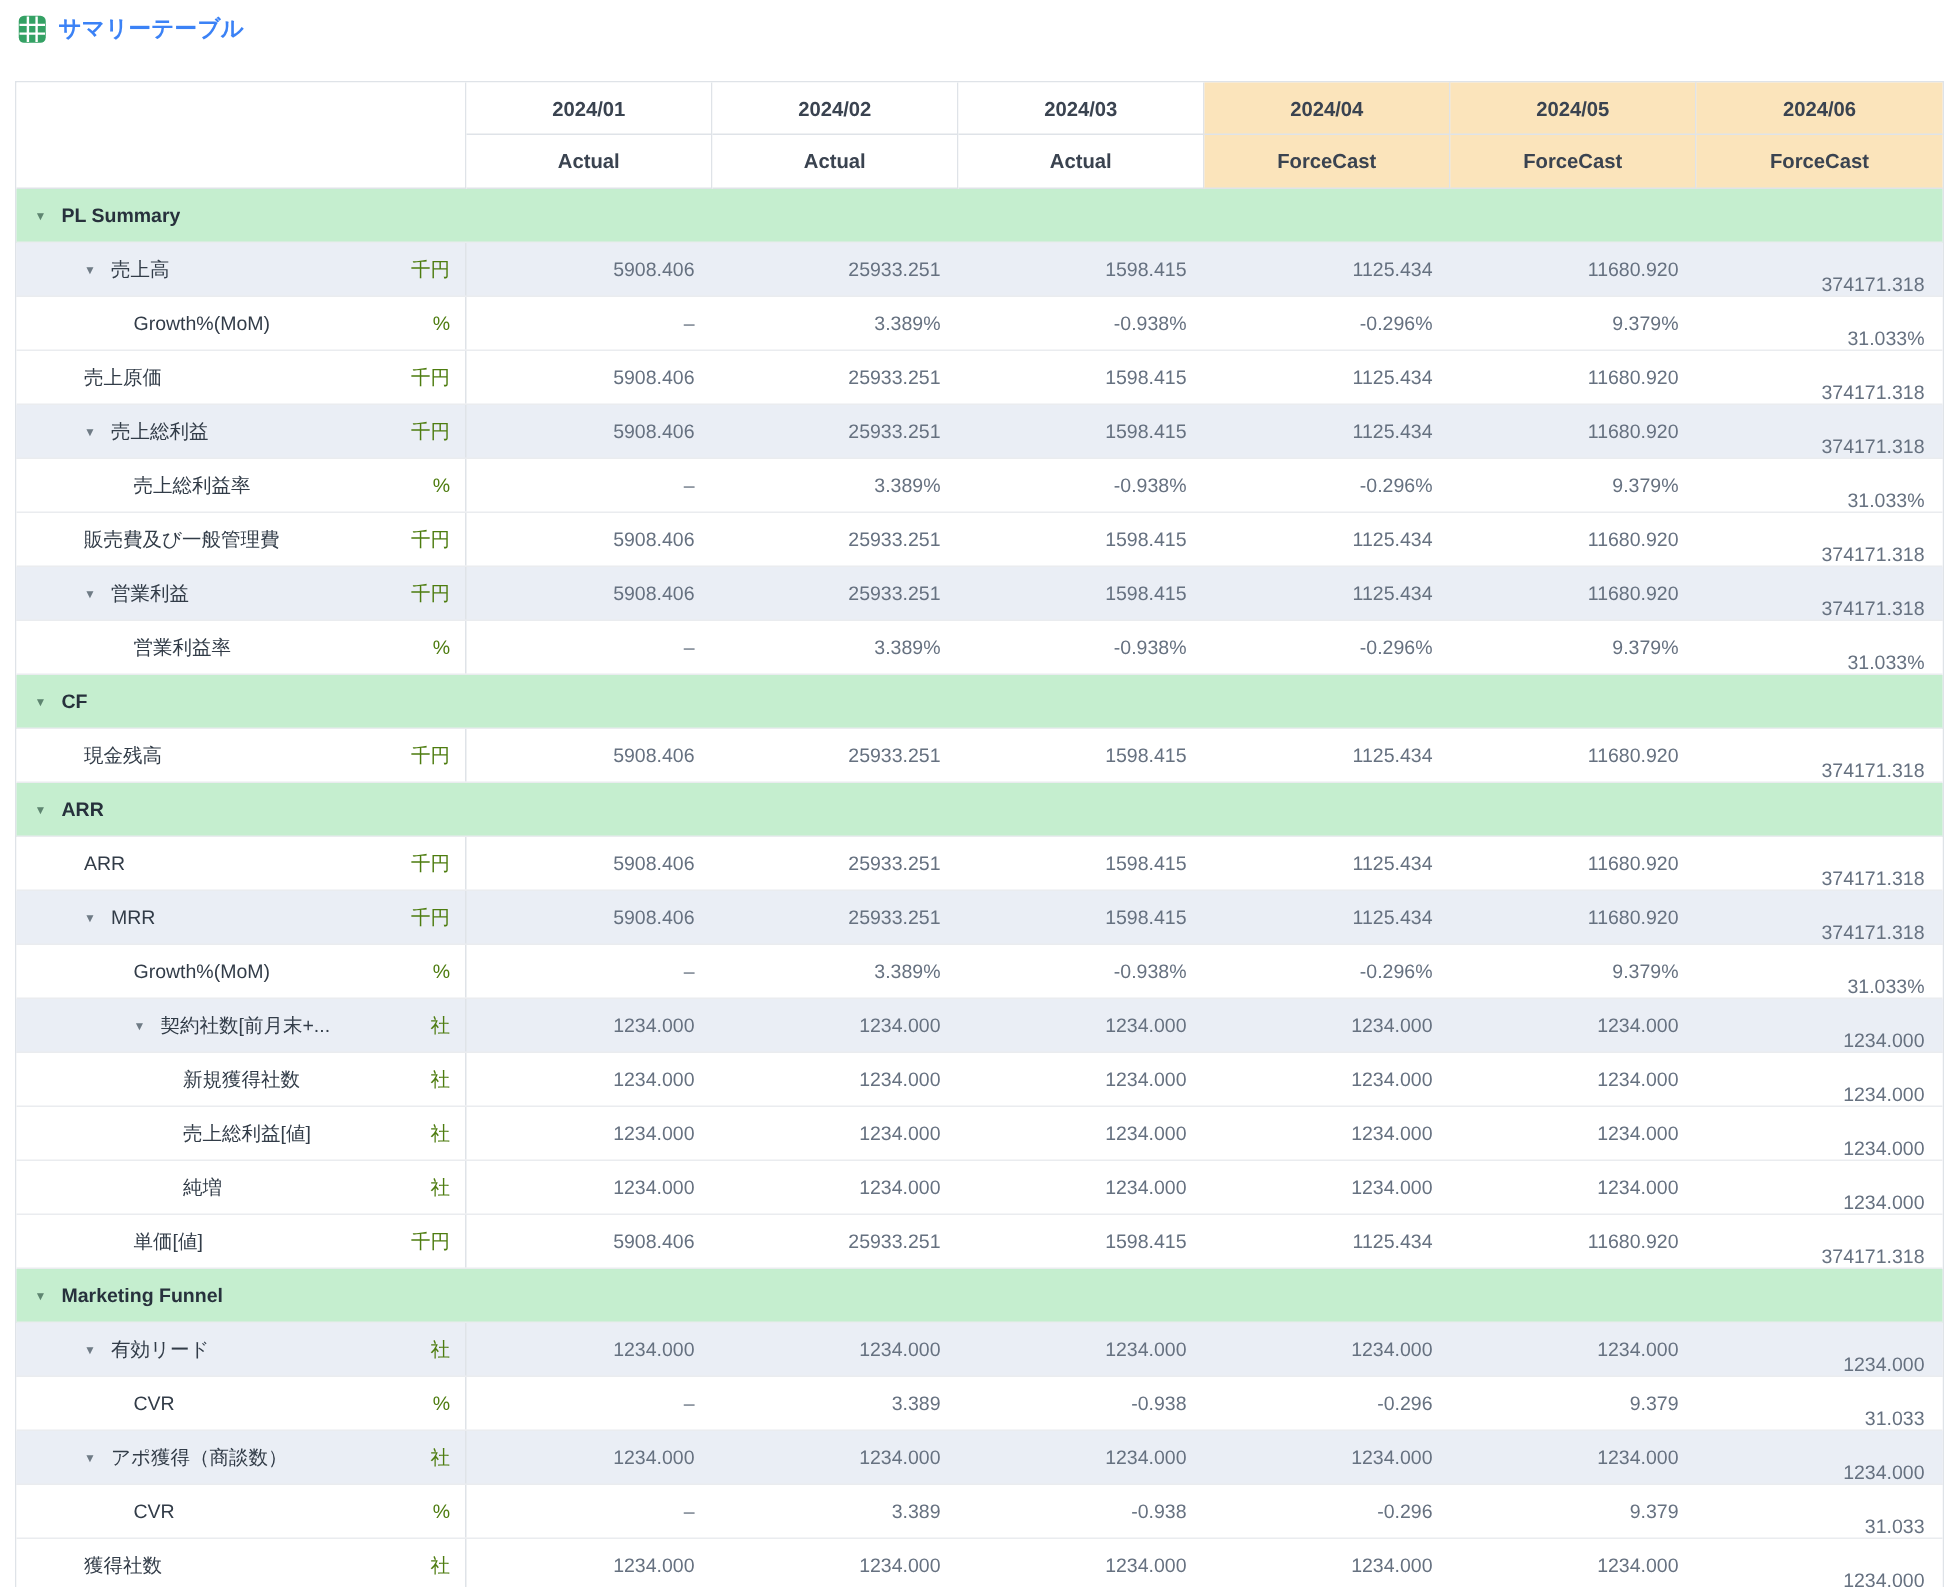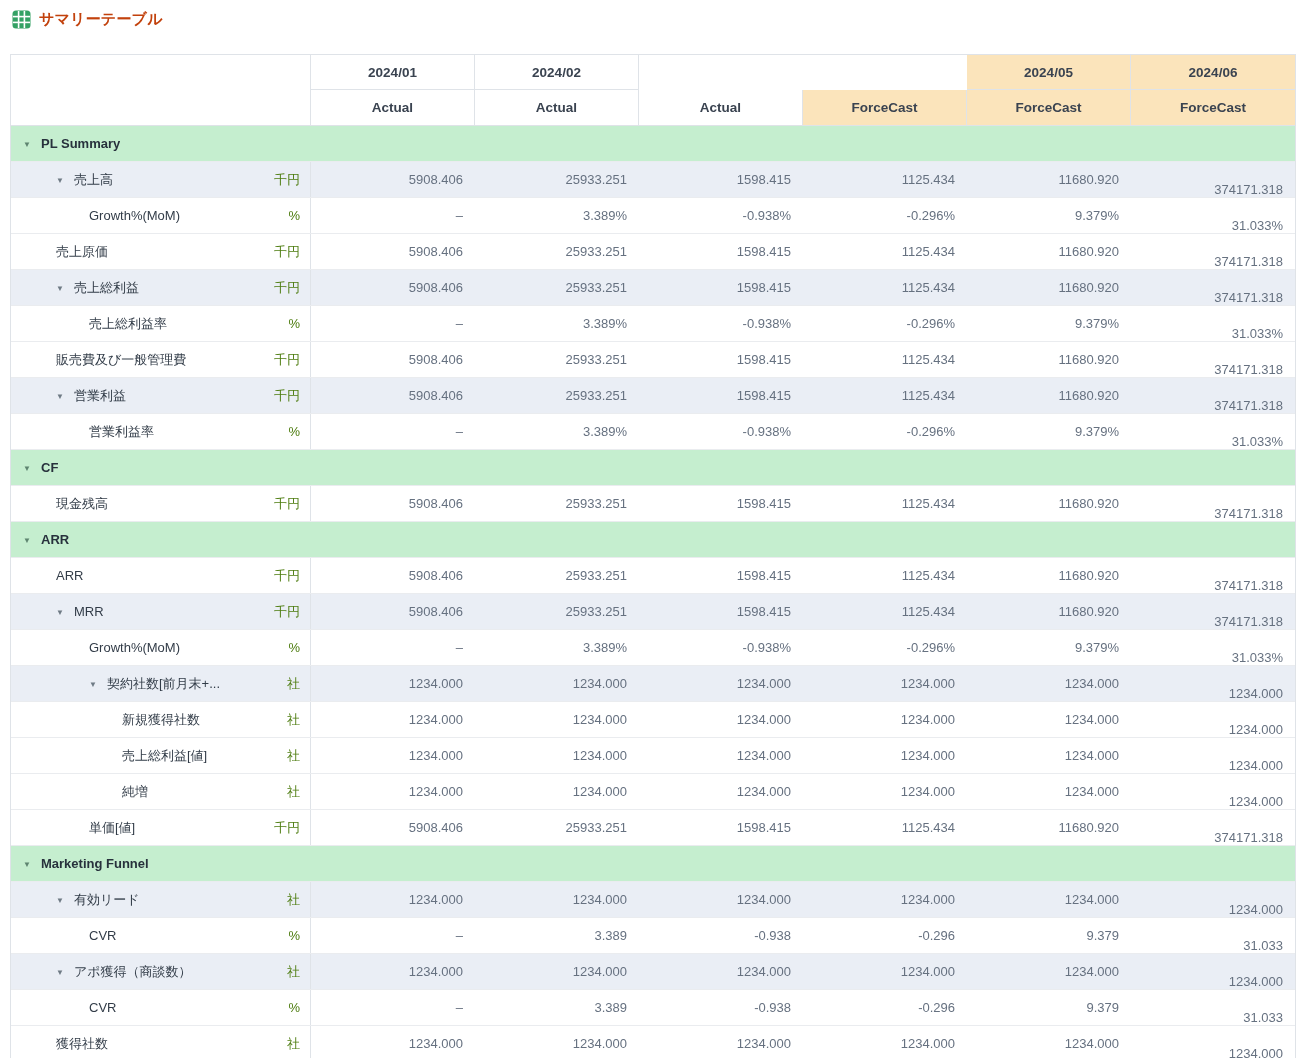--- a/index.html
+++ b/index.html
@@ -4,21 +4,21 @@
 <style>
   html,body{margin:0;padding:0;}
   body{
     width:1305px;height:1058px;overflow:hidden;background:#ffffff;position:relative;
     font-family:"Liberation Sans","DejaVu Sans",sans-serif;
     -webkit-font-smoothing:antialiased;
   }
   .page-title{
     position:absolute;top:10px;left:12px;display:flex;align-items:center;gap:8px;
   }
-  .page-title .title-text{font-size:15px;font-weight:700;color:#c2410c;letter-spacing:.2px;}
+  .page-title .title-text{font-size:15px;font-weight:700;color:#3b82f6;letter-spacing:.2px;}
   .table-icon{width:19px;height:19px;display:block;}
 
   .summary-table{
     position:absolute;left:10px;top:54px;width:1286px;box-sizing:border-box;
     border:1px solid #dfe3e8;background:#fff;
   }
   
   .thead{
     display:grid;
     grid-template-columns:300px repeat(6,1fr);
@@ -83,20 +83,22 @@
   </svg>
   <span class="title-text">サマリーテーブル</span>
 </div>
 
 <div class="summary-table">
   <div class="thead">
     <div class="corner-cell"></div>
 
   <div class="head-cell" style="grid-area: 1 / 2;">2024/01</div>
       <div class="head-cell" style="grid-area: 1 / 3;">2024/02</div>
+      <div class="head-cell" style="grid-area: 1 / 4;">2024/03</div>
+      <div class="head-cell forecast" style="grid-area: 1 / 5;">2024/04</div>
       <div class="head-cell forecast" style="grid-area: 1 / 6;">2024/05</div>
       <div class="head-cell forecast last" style="grid-area: 1 / 7;">2024/06</div>
       <div class="head-cell" style="grid-area: 2 / 2;">Actual</div>
       <div class="head-cell" style="grid-area: 2 / 3;">Actual</div>
       <div class="head-cell" style="grid-area: 2 / 4;">Actual</div>
       <div class="head-cell forecast" style="grid-area: 2 / 5;">ForceCast</div>
       <div class="head-cell forecast" style="grid-area: 2 / 6;">ForceCast</div>
       <div class="head-cell forecast last" style="grid-area: 2 / 7;">ForceCast</div>
     </div>
   <div class="tbody">

